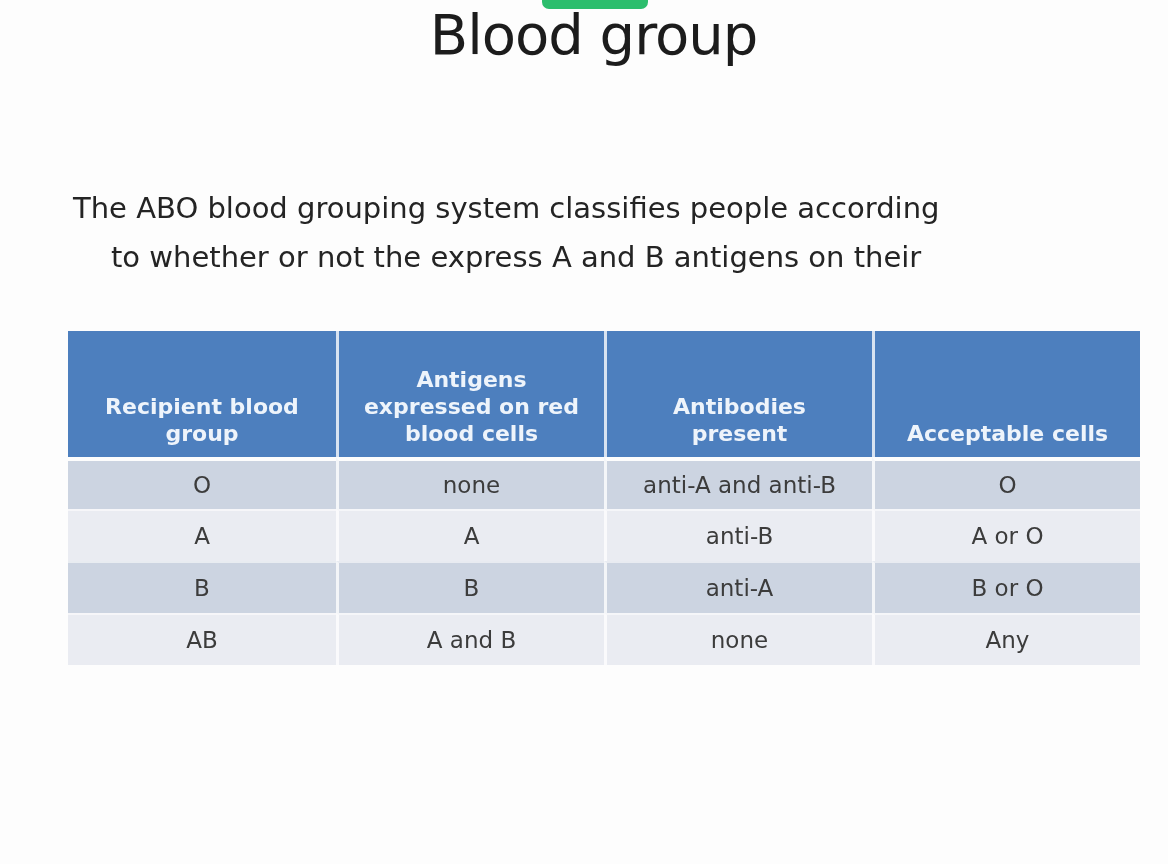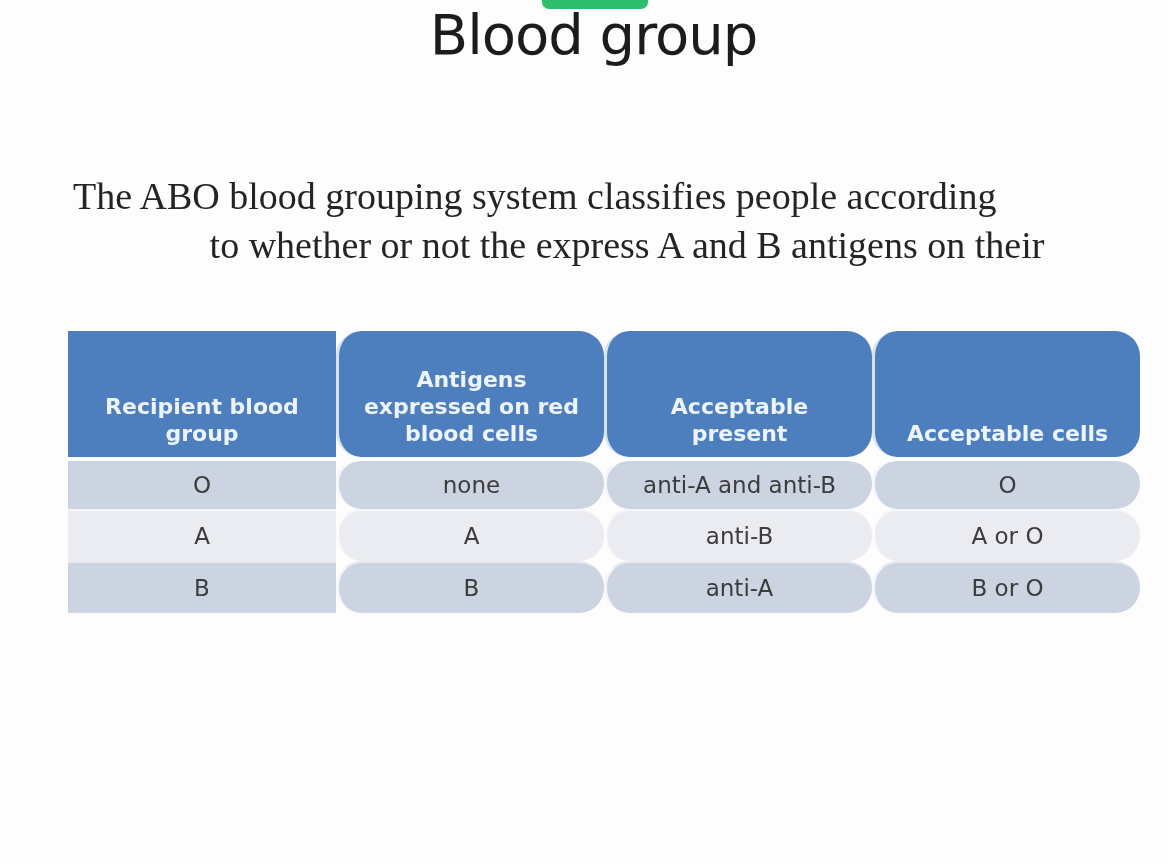--- a/index.html
+++ b/index.html
@@ -34,30 +34,28 @@
     font-size: 56px;
     font-weight: 400;
     letter-spacing: -1px;
     color: #1c1c1c;
     padding-left: 19px;
     box-sizing: border-box;
   }
   .para {
     position: absolute;
     left: 73px;
-    top: 172px;
+    top: 184px;
     width: 1070px;
-    font-size: 38px;
+    font-size: 29px;
     line-height: 49px;
     color: #242424;
-    font-family: Liberation Serif, serif;
   }
   .para .indent {
     padding-left: 38px;
-    text-align: center;
   }
   table.blood-table {
     position: absolute;
     left: 68px;
     top: 331px;
     width: 1072px;
     border-collapse: separate;
     border-spacing: 0;
     table-layout: fixed;
   }
@@ -70,21 +68,20 @@
     text-align: center;
     vertical-align: bottom;
     padding: 8px 6px 10px 6px;
     white-space: pre-line;
     height: 126px;
     box-sizing: border-box;
   }
   .blood-table th + th,
   .blood-table td + td {
     border-left: 3px solid rgba(255,255,255,0.78);
-    border-radius: 25px;
   }
   .blood-table tbody tr:first-child td {
     border-top: 4px solid #fdfdfd;
   }
   .blood-table tbody tr + tr td {
     border-top: 2px solid rgba(255,255,255,0.55);
   }
   .blood-table td {
     height: 52px;
     text-align: center;
@@ -111,21 +108,21 @@
   </div>
 
   <table class="blood-table">
     <thead>
       <tr>
         <th>Recipient blood
 group</th>
         <th>Antigens
 expressed on red
 blood cells</th>
-        <th>Acceptable
+        <th>Antibodies
 present</th>
         <th>Acceptable cells</th>
       </tr>
     </thead>
     <tbody>
       <tr class="band-dark">
         <td>O</td>
         <td>none</td>
         <td>anti-A and anti-B</td>
         <td>O</td>
@@ -135,16 +132,22 @@
         <td>A</td>
         <td>anti-B</td>
         <td>A or O</td>
       </tr>
       <tr class="band-dark">
         <td>B</td>
         <td>B</td>
         <td>anti-A</td>
         <td>B or O</td>
       </tr>
+      <tr class="band-light">
+        <td>AB</td>
+        <td>A and B</td>
+        <td>none</td>
+        <td>Any</td>
+      </tr>
     </tbody>
   </table>
 
 </div>
 
 </body></html>

